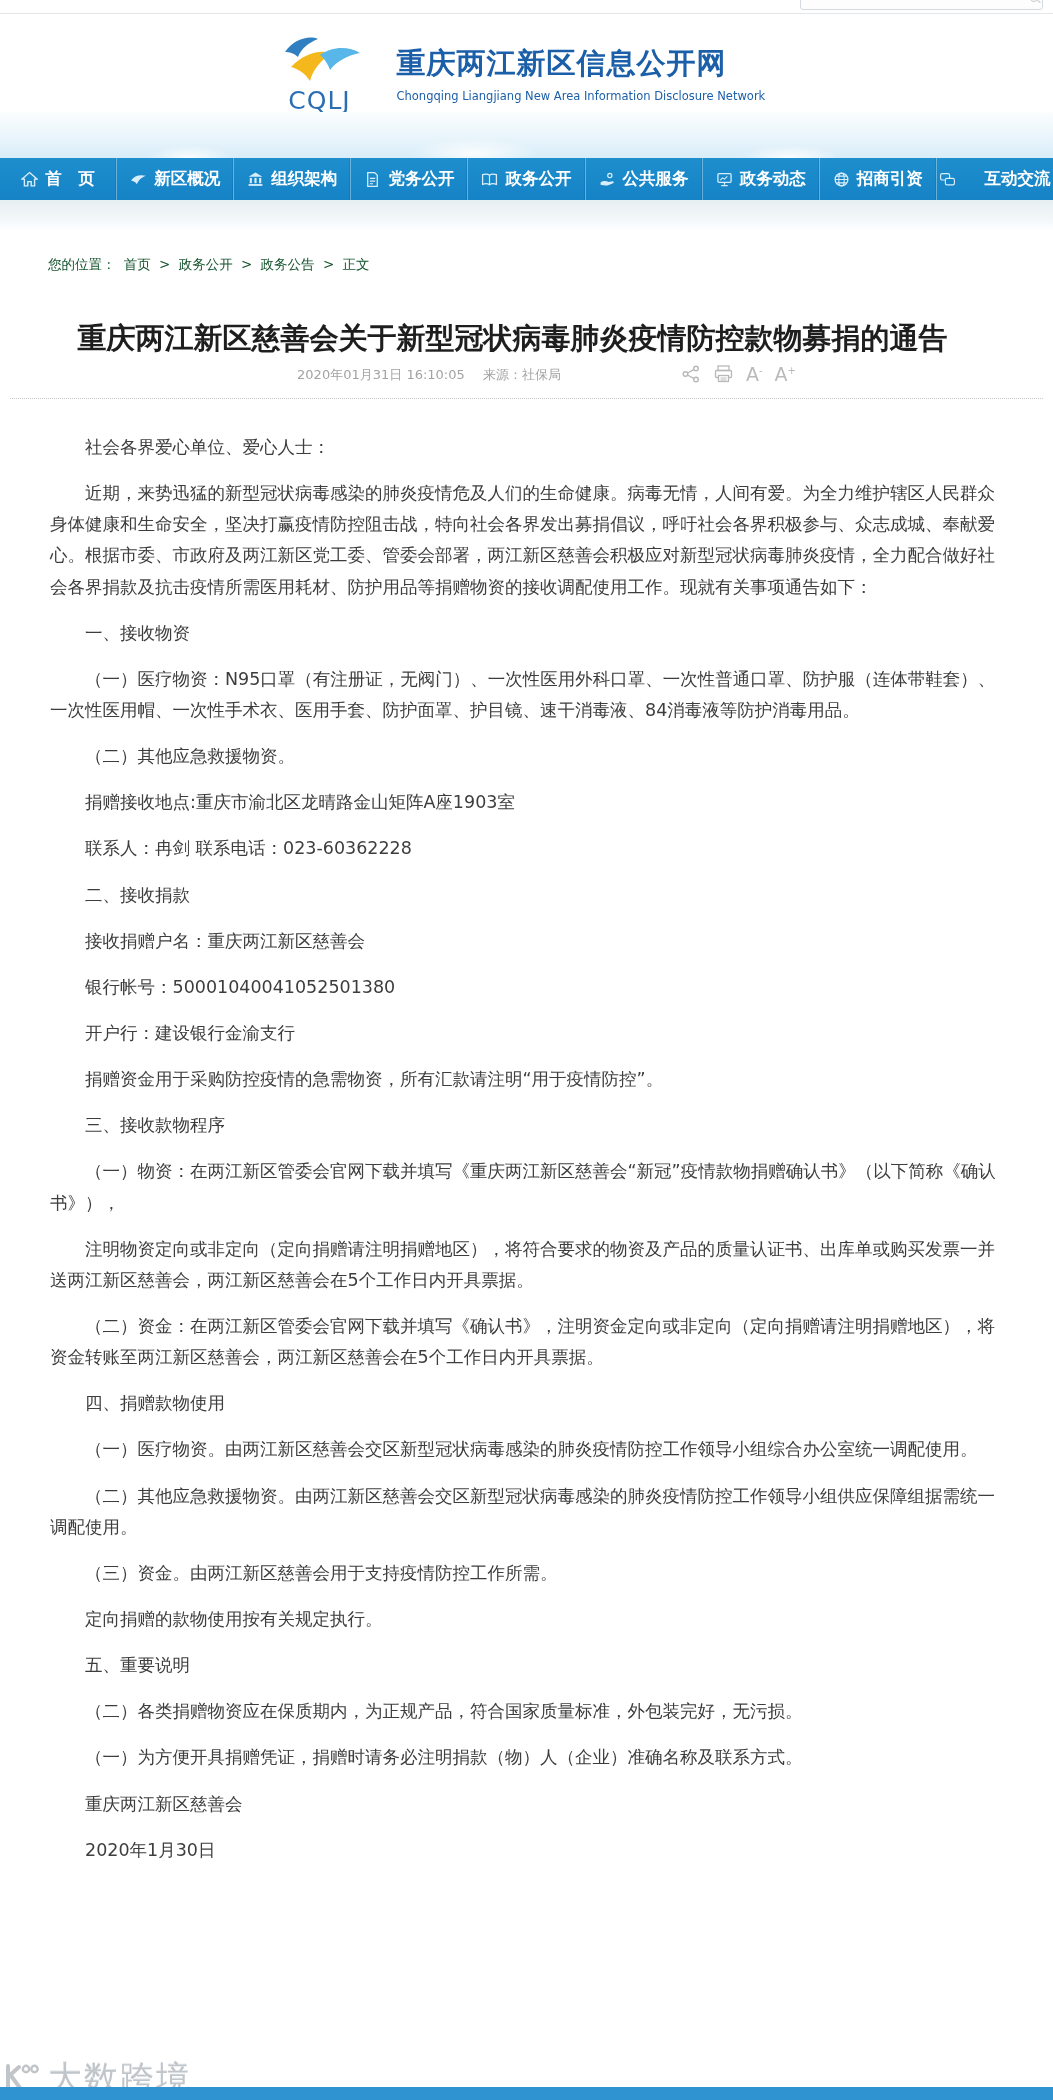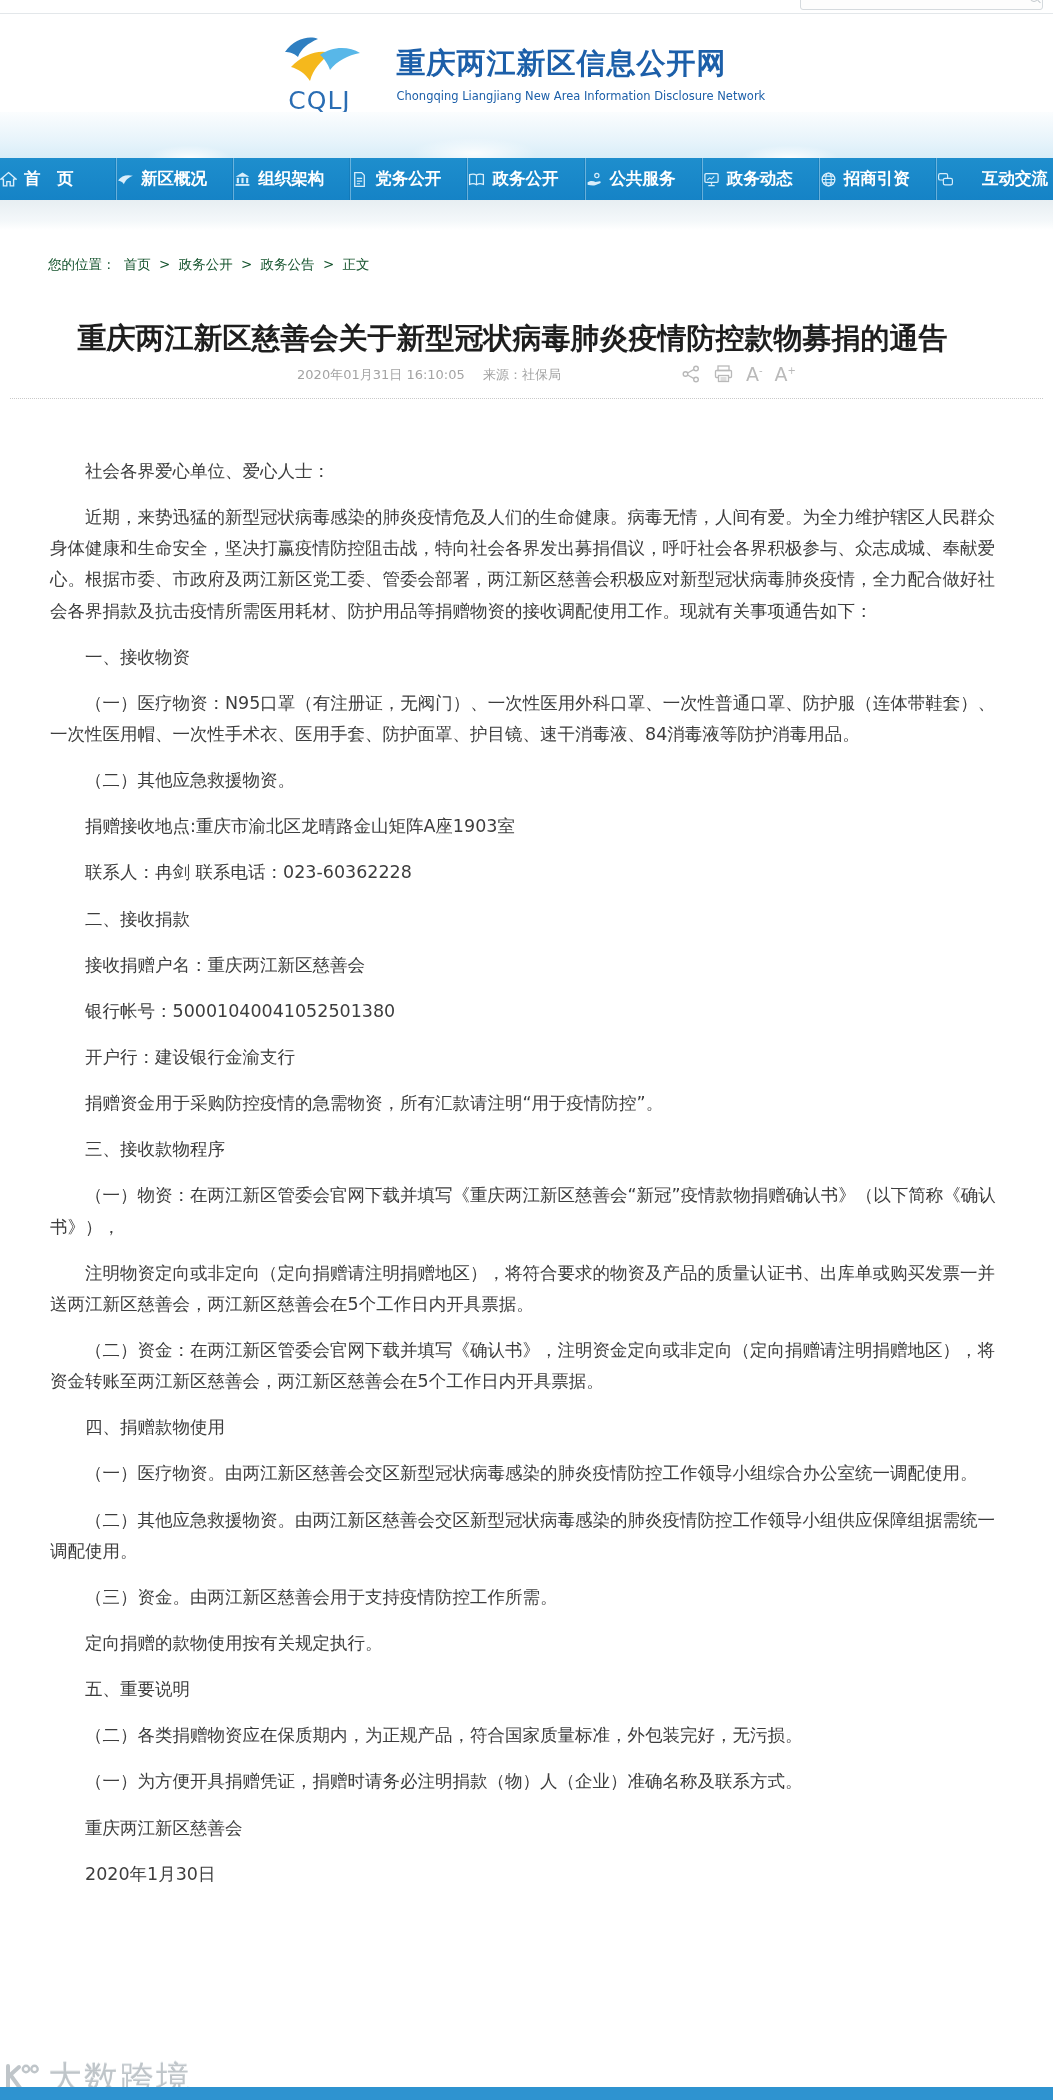--- a/index.html
+++ b/index.html
@@ -30,21 +30,21 @@
   .cloud-band { position:absolute; left:0; top:112px; width:1053px; height:46px;
     background:
       radial-gradient(60px 18px at 18% 100%, rgba(255,255,255,.9), rgba(255,255,255,0) 70%),
       radial-gradient(90px 22px at 45% 90%, rgba(255,255,255,.85), rgba(255,255,255,0) 70%),
       radial-gradient(70px 18px at 75% 100%, rgba(255,255,255,.9), rgba(255,255,255,0) 70%),
       linear-gradient(180deg,#fbfdfe 0%, #e8f4fb 60%, #d8edf8 100%);
   }
   
   .nav { position:absolute; left:0; top:158px; width:1053px; height:42px; display:flex;
     background:linear-gradient(180deg,#1e8ecd 0%, #1583c6 100%); }
-  .nav-item { flex:1 1 0; display:flex; align-items:center; gap:7px;
+  .nav-item { flex:1 1 0; display:flex; align-items:center; justify-content:center; gap:7px;
     color:#fff; font-size:16.5px; font-weight:bold; white-space:nowrap; cursor:pointer;
     border-right:1px solid rgba(255,255,255,.35); box-shadow:inset -1px 0 0 rgba(0,60,110,.15); }
   .nav-item:last-child { border-right:none; box-shadow:none;gap:28px; }
   .nicon { display:inline-flex; width:17px; height:17px; }
   .nicon svg { width:17px; height:17px; }
   
   .sub-band { position:absolute; left:0; top:200px; width:1053px; height:30px;
     background:linear-gradient(180deg,#e7eef2 0%, #f4f8fa 70%, #ffffff 100%); }
   .breadcrumb { position:absolute; left:48px; top:256px; font-size:13.5px; color:#14532d; }
   .breadcrumb span { margin-right:4px; }
@@ -54,21 +54,21 @@
     font-size:29px; font-weight:bold; color:#1e1e1e; letter-spacing:0; }
   .meta-row { position:absolute; left:0; top:366px; width:840px; height:24px; text-align:center;
     font-size:13px; color:#a3a3a3;padding-left:18px; }
   .meta-row .sep { display:inline-block; width:14px; }
   .meta-tools { position:absolute; right:44px; top:-2px; display:flex; align-items:center; gap:12px; color:#b9b9b9; }
   .meta-tools svg { display:block; }
   .font-btn { font-size:19px; color:#b9b9b9; line-height:1; cursor:pointer; font-weight:500; }
   .font-btn sup { font-size:10px; }
   .meta-divider { position:absolute; left:10px; top:398px; width:1033px; height:0;
     border-bottom:1px dotted #c9c9c9; }
-  .article-body { position:absolute; left:50px; top:456px; width:952px;
+  .article-body { position:absolute; left:50px; top:432px; width:952px;
     font-size:17.5px; line-height:1.78; color:#3d3d3d; }
   .article-body p { margin:0 0 15px 0; text-indent:2em; }
   
   .watermark { position:absolute; left:2px; top:2056px; display:flex; align-items:center; gap:4px;
     color:#b4bbc0; opacity:.85; }
   .watermark .wm-text { font-size:34px; font-weight:normal; letter-spacing:2px;
     text-shadow:0 1px 0 #fff, 0 -1px 0 #dfe3e6; }
   .bottom-strip { position:absolute; left:0; bottom:0; width:1053px; height:13px; background:#2e93d0; }
 </style>
 </head>

